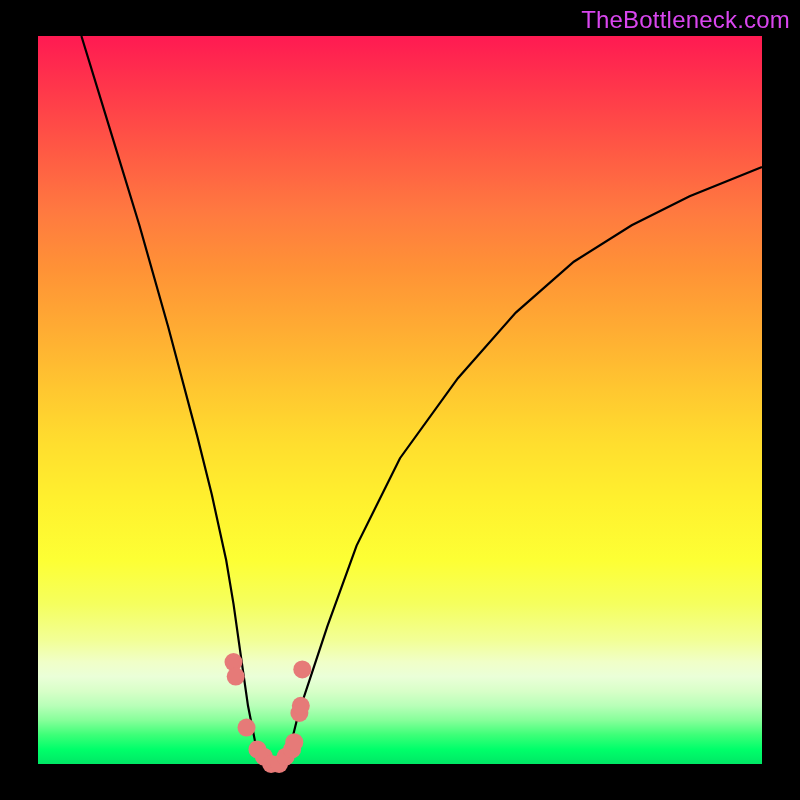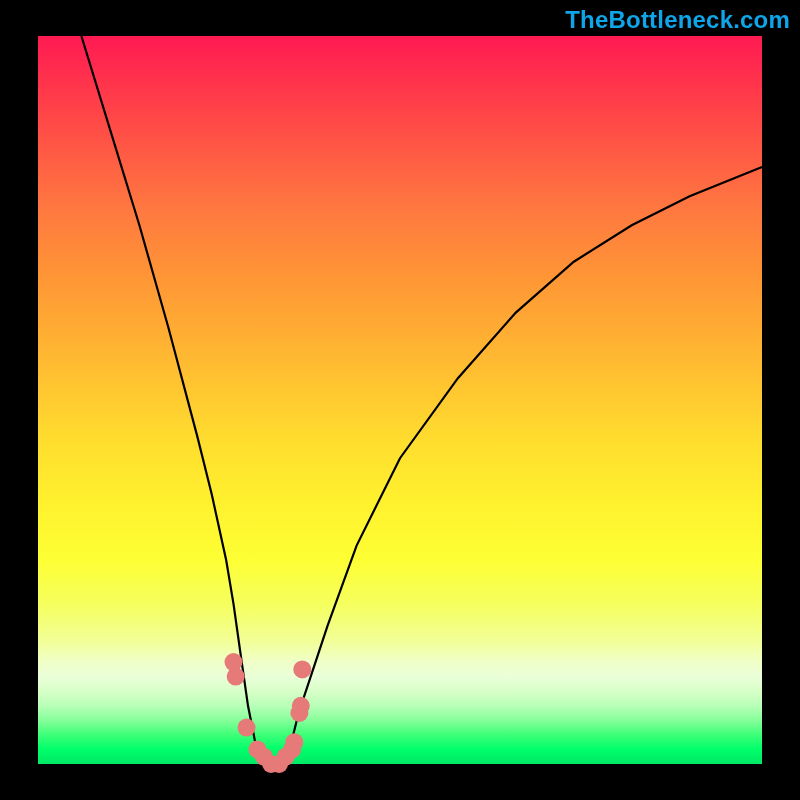--- a/index.html
+++ b/index.html
@@ -46,23 +46,23 @@
       #86ff9a 94%,
       #3dff78 96%,
       #00ff6a 98%,
       #00e765 100%
     );
   }
   .watermark {
     position: absolute;
     top: 6px;
     right: 10px;
-    color: #0ea5e9;
+    color: #d946ef;
     font-size: 24px;
-    font-weight: 700;
+    font-weight: 400;
     letter-spacing: 0.2px;
     user-select: none;
     text-align: center;
   }
   svg.curve {
     position: absolute;
     top: 0;
     left: 0;
     width: 724px;
     height: 728px;

